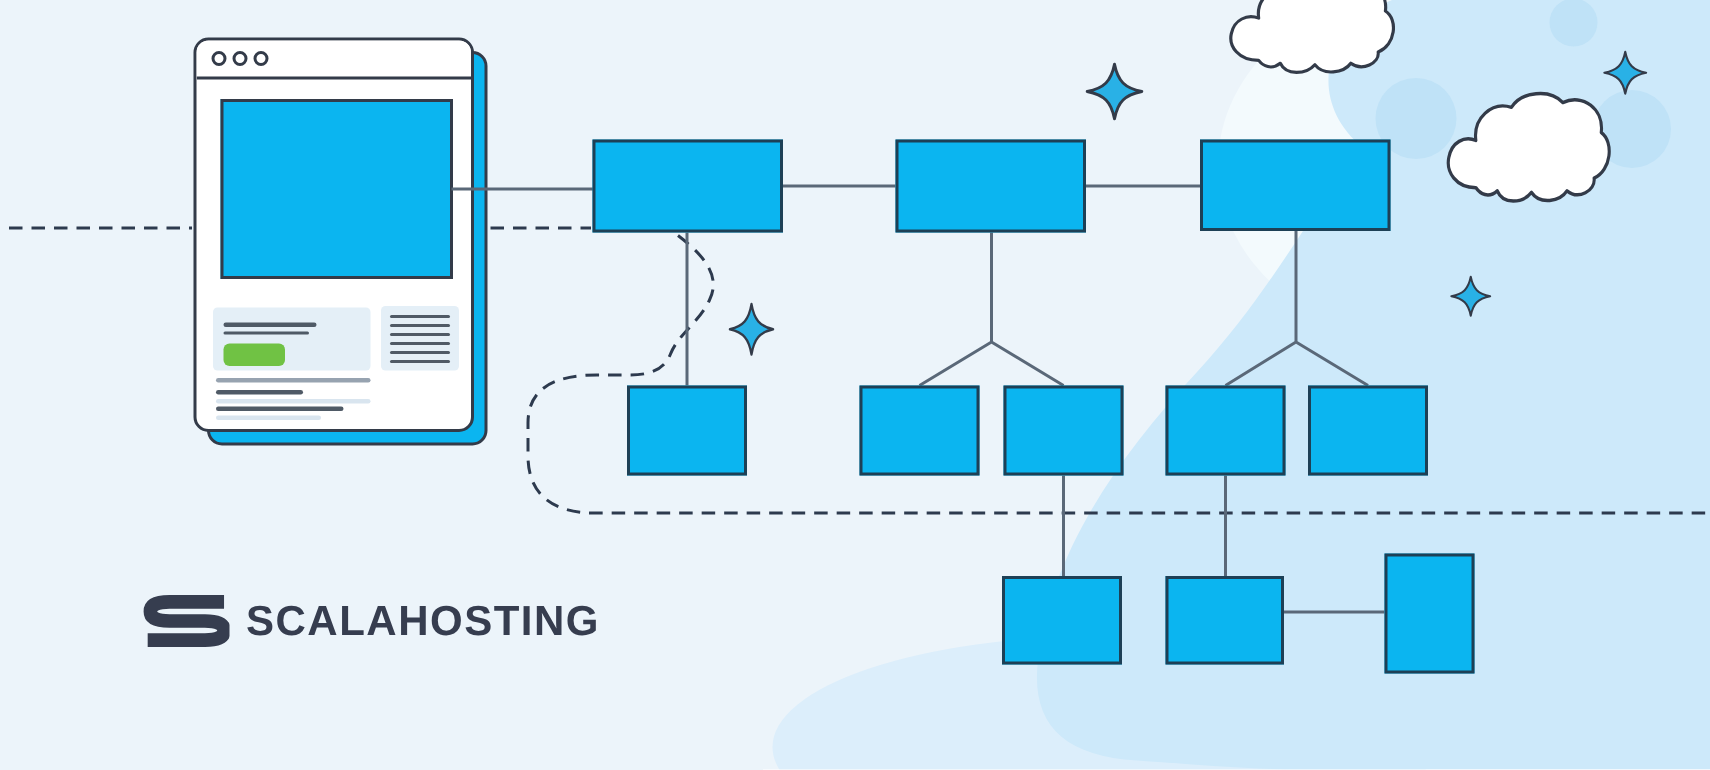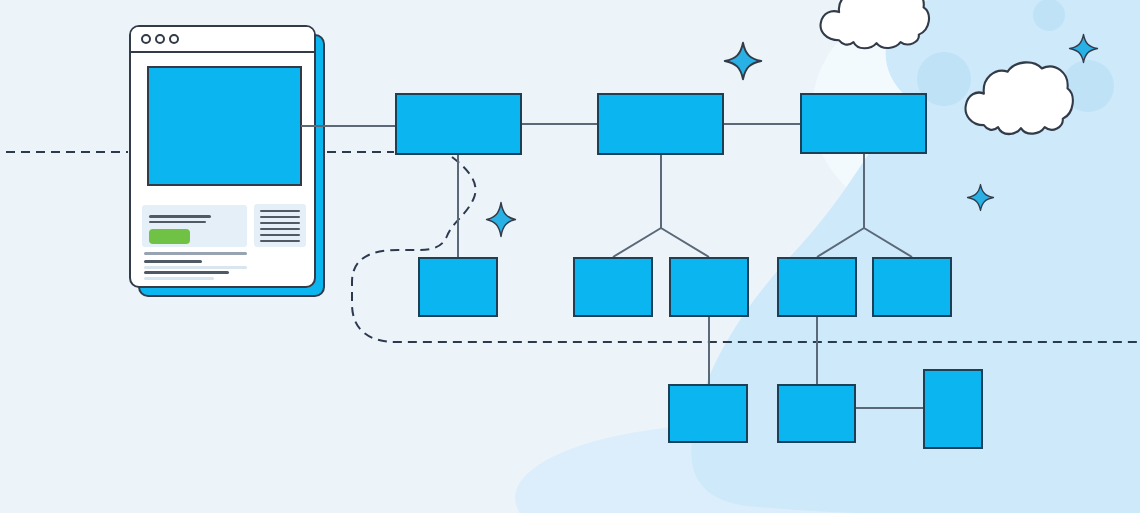--- a/index.html
+++ b/index.html
@@ -132,14 +132,20 @@
   <div class="node" style="left:800px;top:93px;width:127px;height:61px;"></div>
   <div class="node" style="left:418px;top:257px;width:80px;height:60px;"></div>
   <div class="node" style="left:573px;top:257px;width:80px;height:60px;"></div>
   <div class="node" style="left:669px;top:257px;width:80px;height:60px;"></div>
   <div class="node" style="left:777px;top:257px;width:80px;height:60px;"></div>
   <div class="node" style="left:872px;top:257px;width:80px;height:60px;"></div>
   <div class="node" style="left:668px;top:384px;width:80px;height:59px;"></div>
   <div class="node" style="left:777px;top:384px;width:79px;height:59px;"></div>
   <div class="node" style="left:923px;top:369px;width:60px;height:80px;"></div>
 
+  <div class="abs logo">
+    <svg width="60" height="40" viewBox="-3 -3 64 44" xmlns="http://www.w3.org/2000/svg">
+      <path d="M 58,5 L 18,5 Q 4,5 4,12 Q 4,19 18,19 L 44,19 Q 58,19 58,26 Q 58,33 44,33 L 2,33" fill="none" stroke="var(--logo-text)" stroke-width="10" stroke-linejoin="round" stroke-linecap="butt"></path>
+    </svg>
+    <span class="logo-text">SCALAHOSTING</span>
+  </div>
 
 </div>
 
 </body></html>

